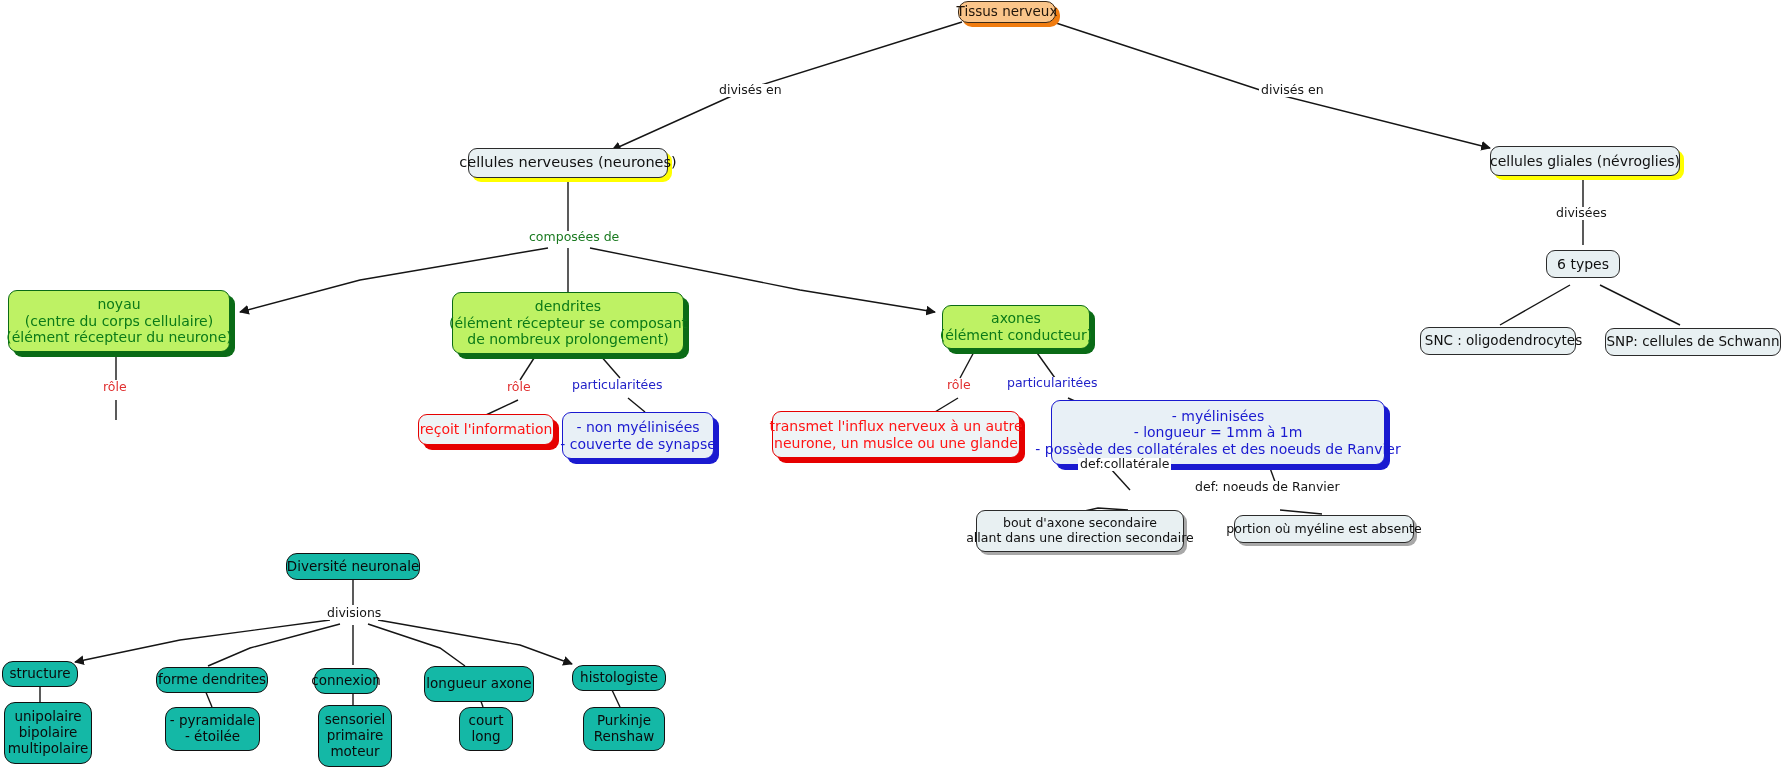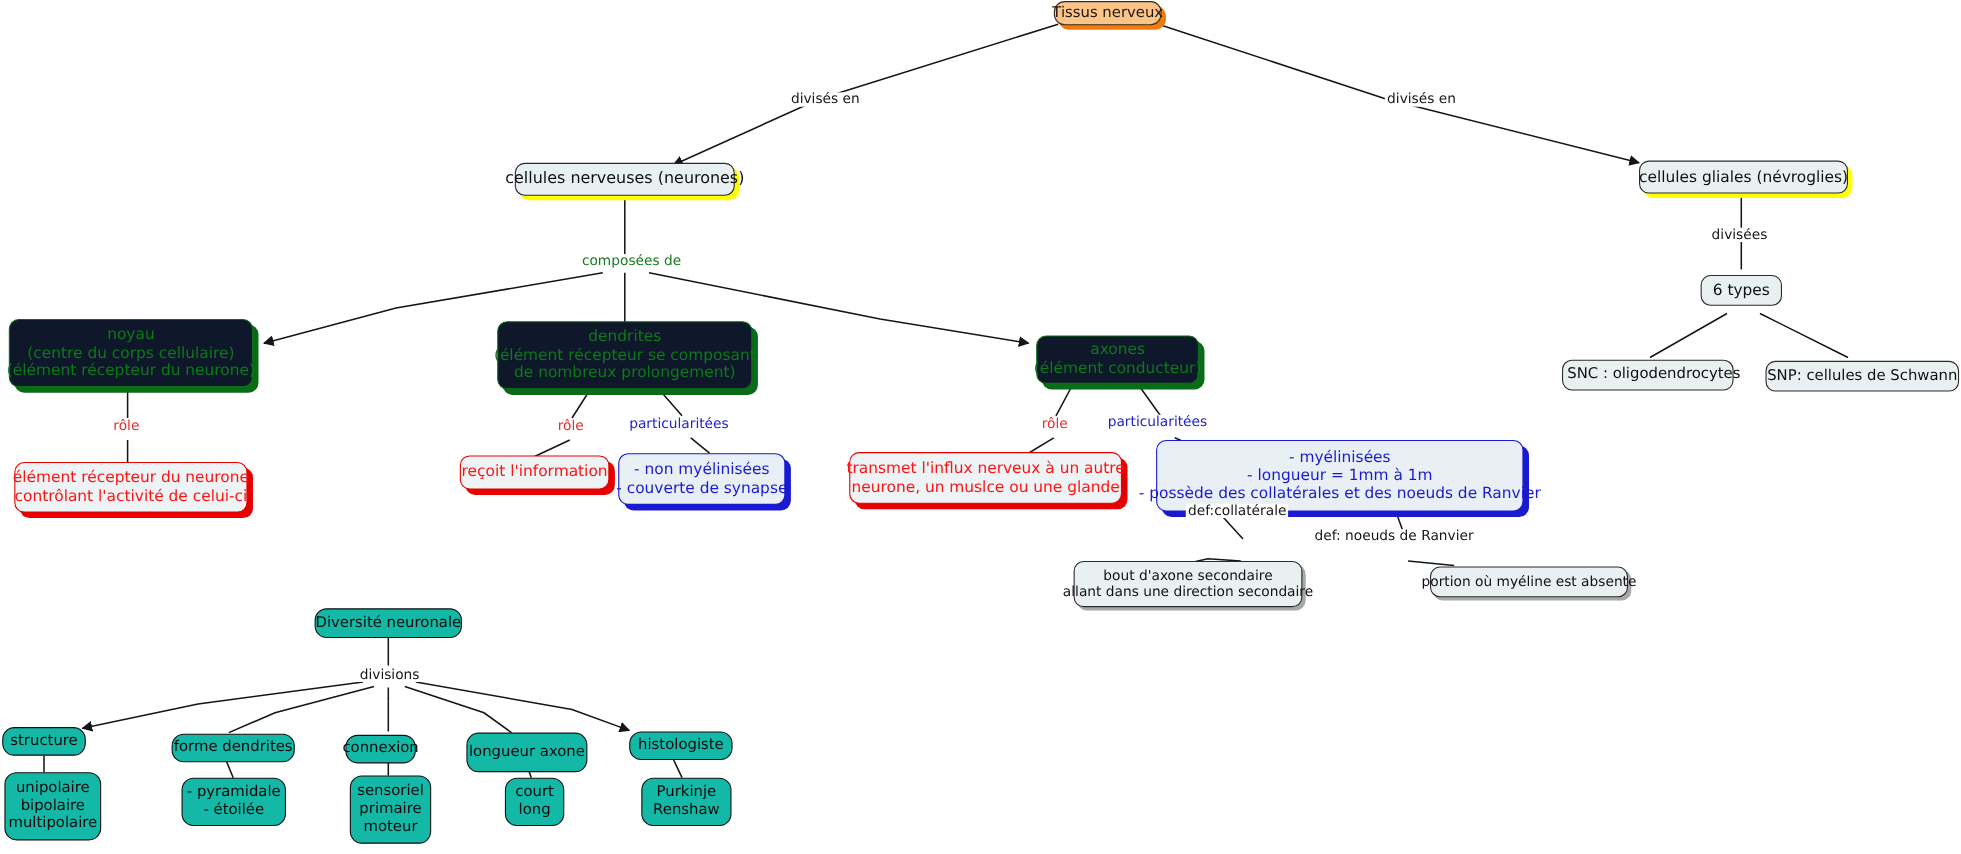--- a/index.html
+++ b/index.html
@@ -50,21 +50,21 @@
     border: 1.4px solid #2b2b2b;
     color: #101010;
   }
   .n-yellow {
     background: #e8f0f2;
     border: 1.4px solid #2b2b2b;
     color: #101010;
     box-shadow: 4px 4px 0 0 #ffff00;
   }
   .n-green {
-    background: #0f172a;
+    background: #bef264;
     border: 1.8px solid #0b6b16;
     color: #0b7a18;
     box-shadow: 5px 5px 0 0 #0a6b16;
   }
   .n-red {
     background: #eef4f6;
     border: 1.8px solid #e60000;
     color: #ff1414;
     box-shadow: 5px 5px 0 0 #e60000;
   }
@@ -188,39 +188,37 @@
 (centre du corps cellulaire)
 (élément récepteur du neurone)</div>
 
   <div class="node n-green" style="left:452px; top:292px; width:232px; height:62px; font-size:14px;">dendrites
 (élément récepteur se composant
 de nombreux prolongement)</div>
 
   <div class="node n-green" style="left:942px; top:305px; width:148px; height:44px; font-size:14px;">axones
 (élément conducteur)</div>
 
-  <div class="node n-red" style="left:13px; top:420px; width:212px; height:46px; font-size:14px;">élément récepteur du neurone
-contrôlant l'activité de celui-ci</div>
 
   <div class="node n-red" style="left:418px; top:414px; width:136px; height:31px; font-size:14px;">reçoit l'information</div>
 
   <div class="node n-blue" style="left:562px; top:412px; width:152px; height:47px; font-size:14px;">- non myélinisées
 - couverte de synapse</div>
 
   <div class="node n-red" style="left:772px; top:411px; width:248px; height:47px; font-size:14px;">transmet l'influx nerveux à un autre
 neurone, un muslce ou une glande</div>
 
   <div class="node n-blue" style="left:1051px; top:400px; width:334px; height:65px; font-size:14px;">- myélinisées
 - longueur = 1mm à 1m
 - possède des collatérales et des noeuds de Ranvier</div>
 
   <div class="node n-gray" style="left:976px; top:510px; width:208px; height:42px; font-size:12.5px;">bout d'axone secondaire
 allant dans une direction secondaire</div>
 
-  <div class="node n-gray" style="left:1300px; top:515px; width:180px; height:28px; font-size:12.5px;">portion où myéline est absente</div>
+  <div class="node n-gray" style="left:1234px; top:515px; width:180px; height:28px; font-size:12.5px;">portion où myéline est absente</div>
 
   <div class="node n-bw" style="left:286px; top:553px; width:134px; height:27px; font-size:13.5px;">Diversité neuronale</div>
 
   <div class="node n-bw" style="left:2px; top:661px; width:76px; height:26px; font-size:13.5px;">structure</div>
 
   <div class="node n-bw" style="left:156px; top:667px; width:112px; height:26px; font-size:13.5px;">forme dendrites</div>
 
   <div class="node n-bw" style="left:314px; top:668px; width:64px; height:26px; font-size:13.5px;">connexion</div>
 
   <div class="node n-bw" style="left:424px; top:666px; width:110px; height:36px; font-size:13.5px;">longueur axone</div>

